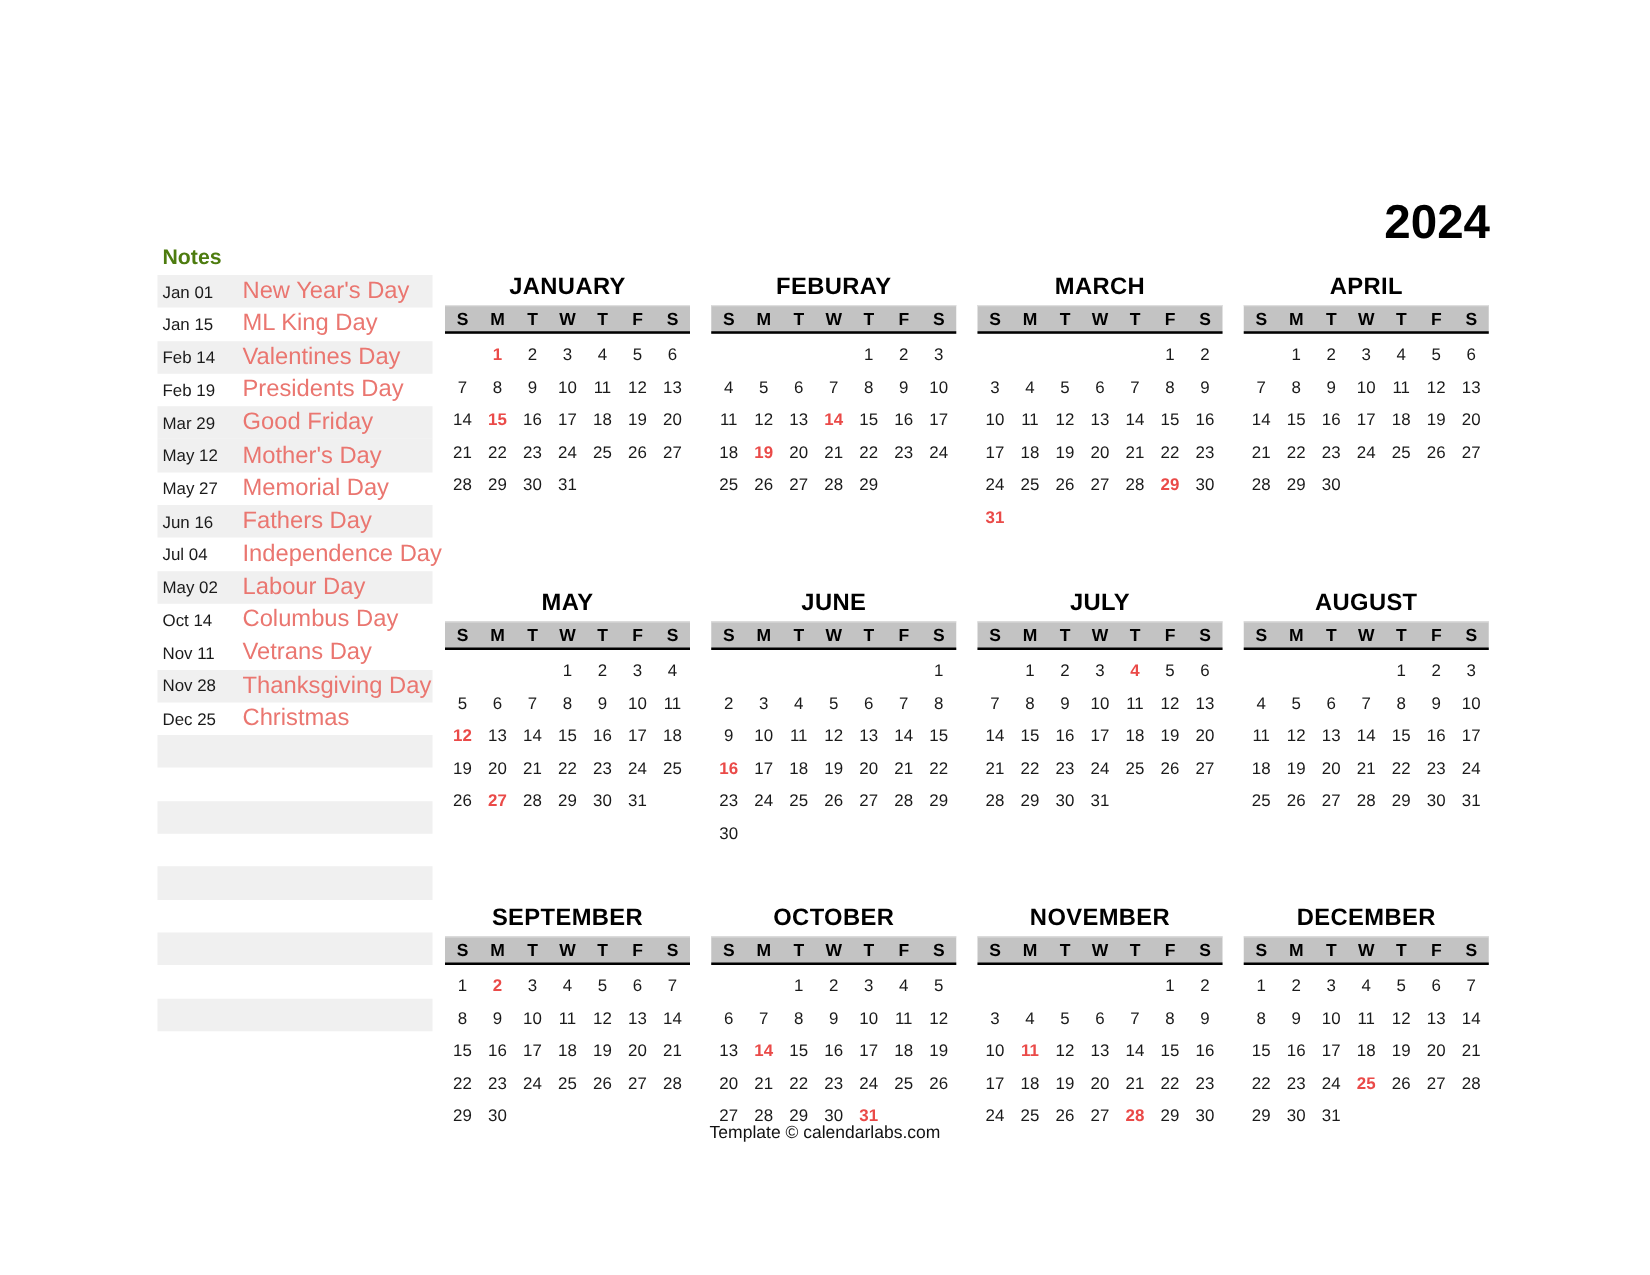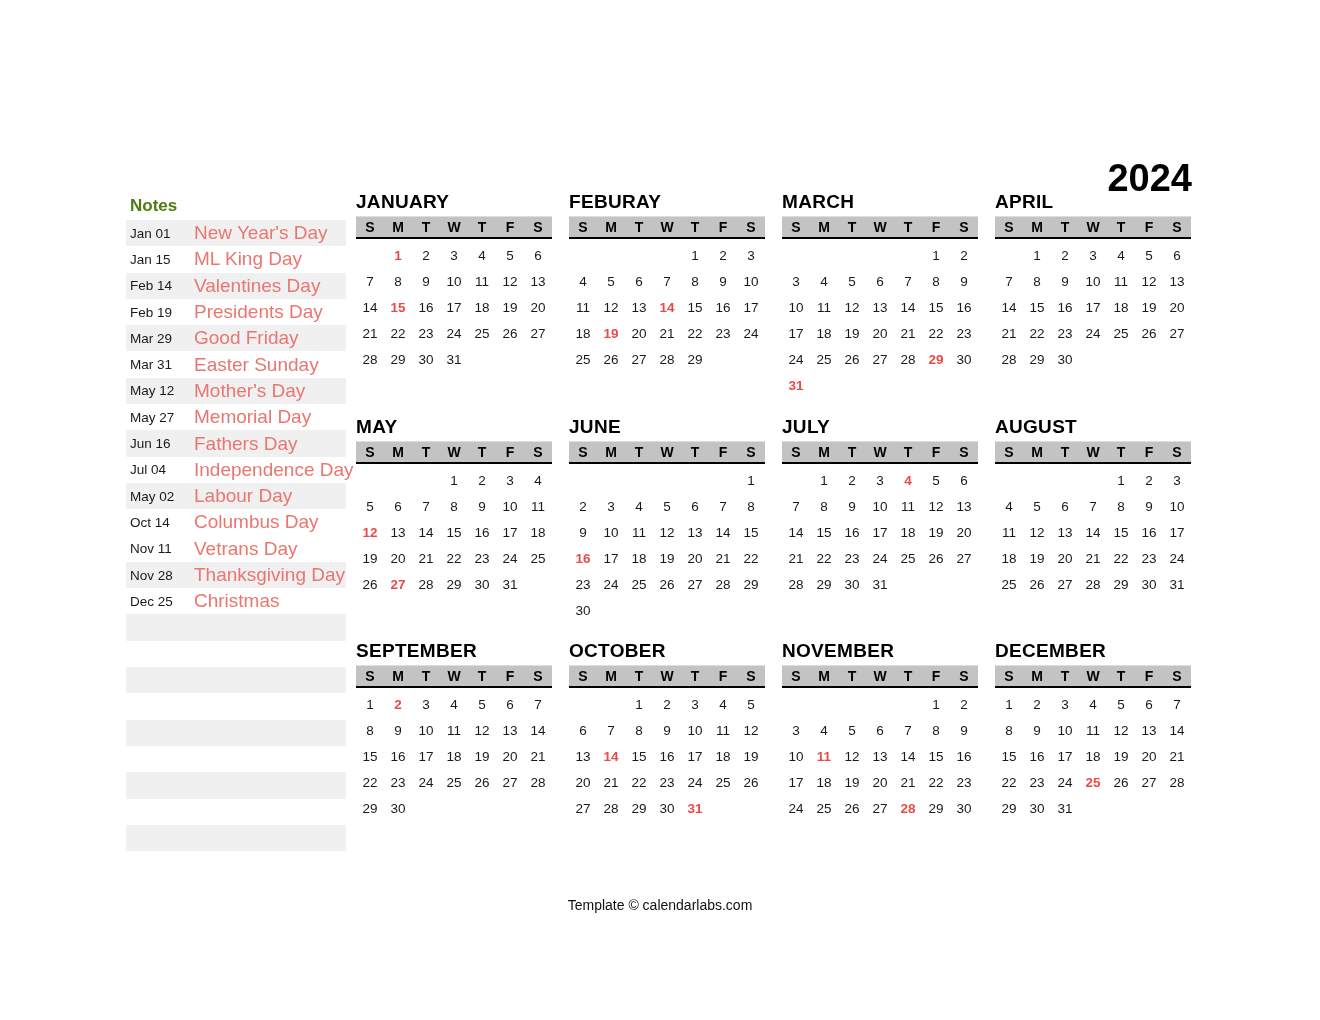--- a/index.html
+++ b/index.html
@@ -90,27 +90,28 @@
     display: flex;
     gap: 0px;
   }
   .month {
     width: 196px;
     margin-right: 17px;
   }
   .month:last-child { margin-right: 0; }
 
   .month-name {
-    text-align: left;
+    text-align: center;
     font-size: 19px;
     font-weight: bold;
     letter-spacing: 0.3px;
     line-height: 24px;
     color: #000;
     padding-bottom: 2px;
+    margin-top: 28px;
   }
   .dow-band {
     display: flex;
     background: #c3c3c3;
     border-bottom: 2px solid #000;
     border-top: 1px solid #dedede;
   }
   .dow {
     flex: 1 1 0;
     text-align: center;
@@ -173,24 +174,20 @@
           <span class="note-name">Valentines Day</span>
         </div>
         <div class="note-row">
           <span class="note-date">Feb 19</span>
           <span class="note-name">Presidents Day</span>
         </div>
         <div class="note-row shaded">
           <span class="note-date">Mar 29</span>
           <span class="note-name">Good Friday</span>
         </div>
-        <div class="note-row">
-          <span class="note-date">Mar 31</span>
-          <span class="note-name">Easter Sunday</span>
-        </div>
         <div class="note-row shaded">
           <span class="note-date">May 12</span>
           <span class="note-name">Mother's Day</span>
         </div>
         <div class="note-row">
           <span class="note-date">May 27</span>
           <span class="note-name">Memorial Day</span>
         </div>
         <div class="note-row shaded">
           <span class="note-date">Jun 16</span>

